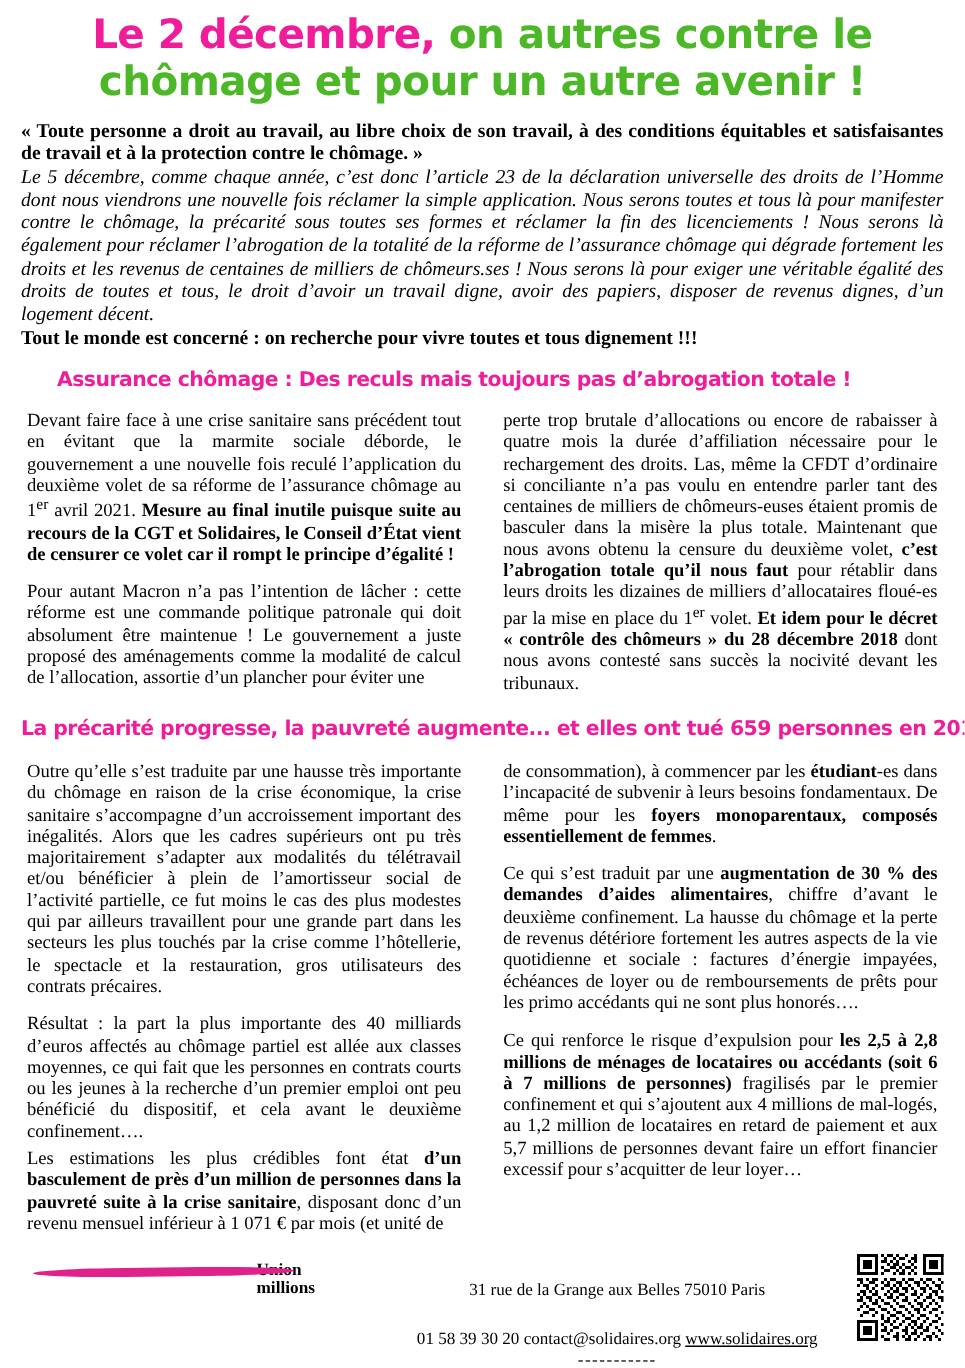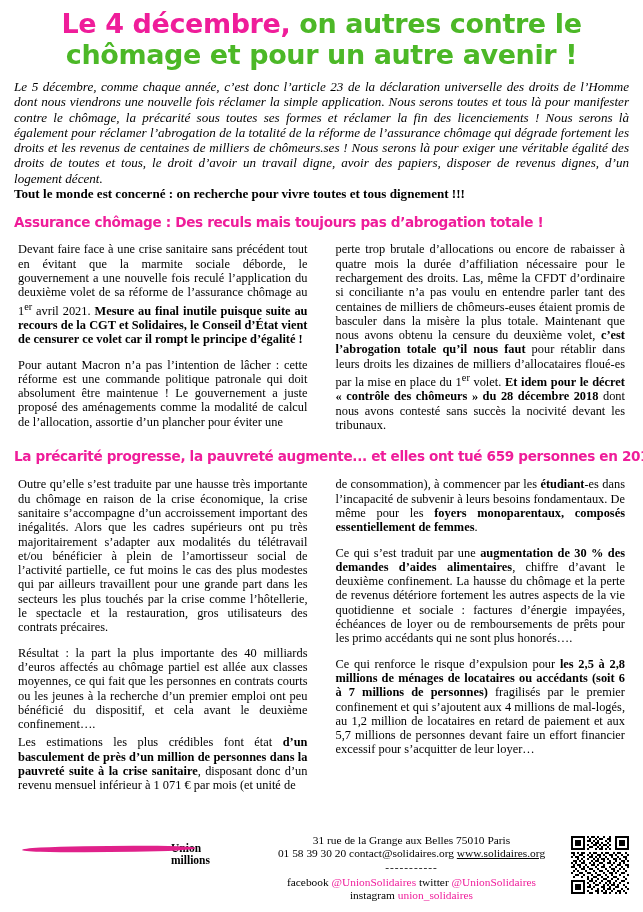--- a/index.html
+++ b/index.html
@@ -60,21 +60,21 @@
   
   .section-heading {
     font-family: "DejaVu Sans", sans-serif;
     font-weight: bold;
     font-size: 13.6px;
     line-height: 16px;
     color: #ef1d9a;
     letter-spacing: -0.35px;
     white-space: nowrap;
   }
-  .sec1-heading { margin-top: 13px; margin-bottom: 8px; }
+  .sec1-heading { margin-top: 13px; margin-bottom: 8px; margin-left: 24px; }
   .sec2-heading { margin-top: 12px; margin-bottom: 9px; }
 
   
   .cols {
     display: flex;
     gap: 20px;
     align-items: flex-start;
   }
   .col {
     flex: 1 1 0;
@@ -138,21 +138,21 @@
     border-radius: 50% 50% 50% 50% / 70% 70% 70% 70%;
     transform: rotate(-0.6deg);
   }
   .contact {
     flex: 1 1 auto;
     text-align: center;
     font-size: 11.4px;
     line-height: 13.2px;
     padding-top: 2px;
   }
-  .contact .line { white-space: nowrap; }
+  .contact .line { white-space: nowrap; margin-top: 20px; }
   .contact a, .contact .url {
     color: #000;
     text-decoration: underline;
   }
   .contact .dashes {
     letter-spacing: 1px;
     margin: 1px 0 1px 0;
   }
   .handle { color: #ef1d9a; }
 
@@ -163,25 +163,26 @@
     margin-top: 4px;
   }
   .qr svg { display: block; }
 </style>
 </head>
 <body>
 
 <div class="page">
 
   <div class="title-block">
-    <div class="title-line"><span class="title-pink">Le 4 décembre,</span><span> on autres contre le</span></div>
+    <div class="title-line"><span class="title-pink">Le 2 décembre,</span><span> on autres contre le</span></div>
     <div class="title-line">chômage et pour un autre avenir !</div>
   </div>
 
   <div class="intro">
+    <p class="quote">« Toute personne a droit au travail, au libre choix de son travail, à des conditions équitables et satisfaisantes de travail et à la protection contre le chômage. »</p>
     <p class="lede">Le 5 décembre, comme chaque année, c’est donc l’article 23 de la déclaration universelle des droits de l’Homme dont nous viendrons une nouvelle fois réclamer la simple application. Nous serons toutes et tous là pour manifester contre le chômage, la précarité sous toutes ses formes et réclamer la fin des licenciements ! Nous serons là également pour réclamer l’abrogation de la totalité de la réforme de l’assurance chômage qui dégrade fortement les droits et les revenus de centaines de milliers de chômeurs.ses ! Nous serons là pour exiger une véritable égalité des droits de toutes et tous, le droit d’avoir un travail digne, avoir des papiers, disposer de revenus dignes, d’un logement décent.</p>
     <p class="closing">Tout le monde est concerné : on recherche pour vivre toutes et tous dignement !!!</p>
   </div>
 
   <div class="section-heading sec1-heading">Assurance chômage : Des reculs mais toujours pas d’abrogation totale !</div>
   <div class="cols">
     <div class="col">
       <p><span>Devant faire face à une crise sanitaire sans précédent tout en évitant que la marmite sociale déborde, le gouvernement a une nouvelle fois reculé l’application du deuxième volet de sa réforme de l’assurance chômage au 1</span><sup>er</sup><span> avril 2021. </span><b>Mesure au final inutile puisque suite au recours de la CGT et Solidaires, le Conseil d’État vient de censurer ce volet car il rompt le principe d’égalité !</b></p>
       <p class="spaced">Pour autant Macron n’a pas l’intention de lâcher : cette réforme est une commande politique patronale qui doit absolument être maintenue ! Le gouvernement a juste proposé des aménagements comme la modalité de calcul de l’allocation, assortie d’un plancher pour éviter une</p>
     </div>

